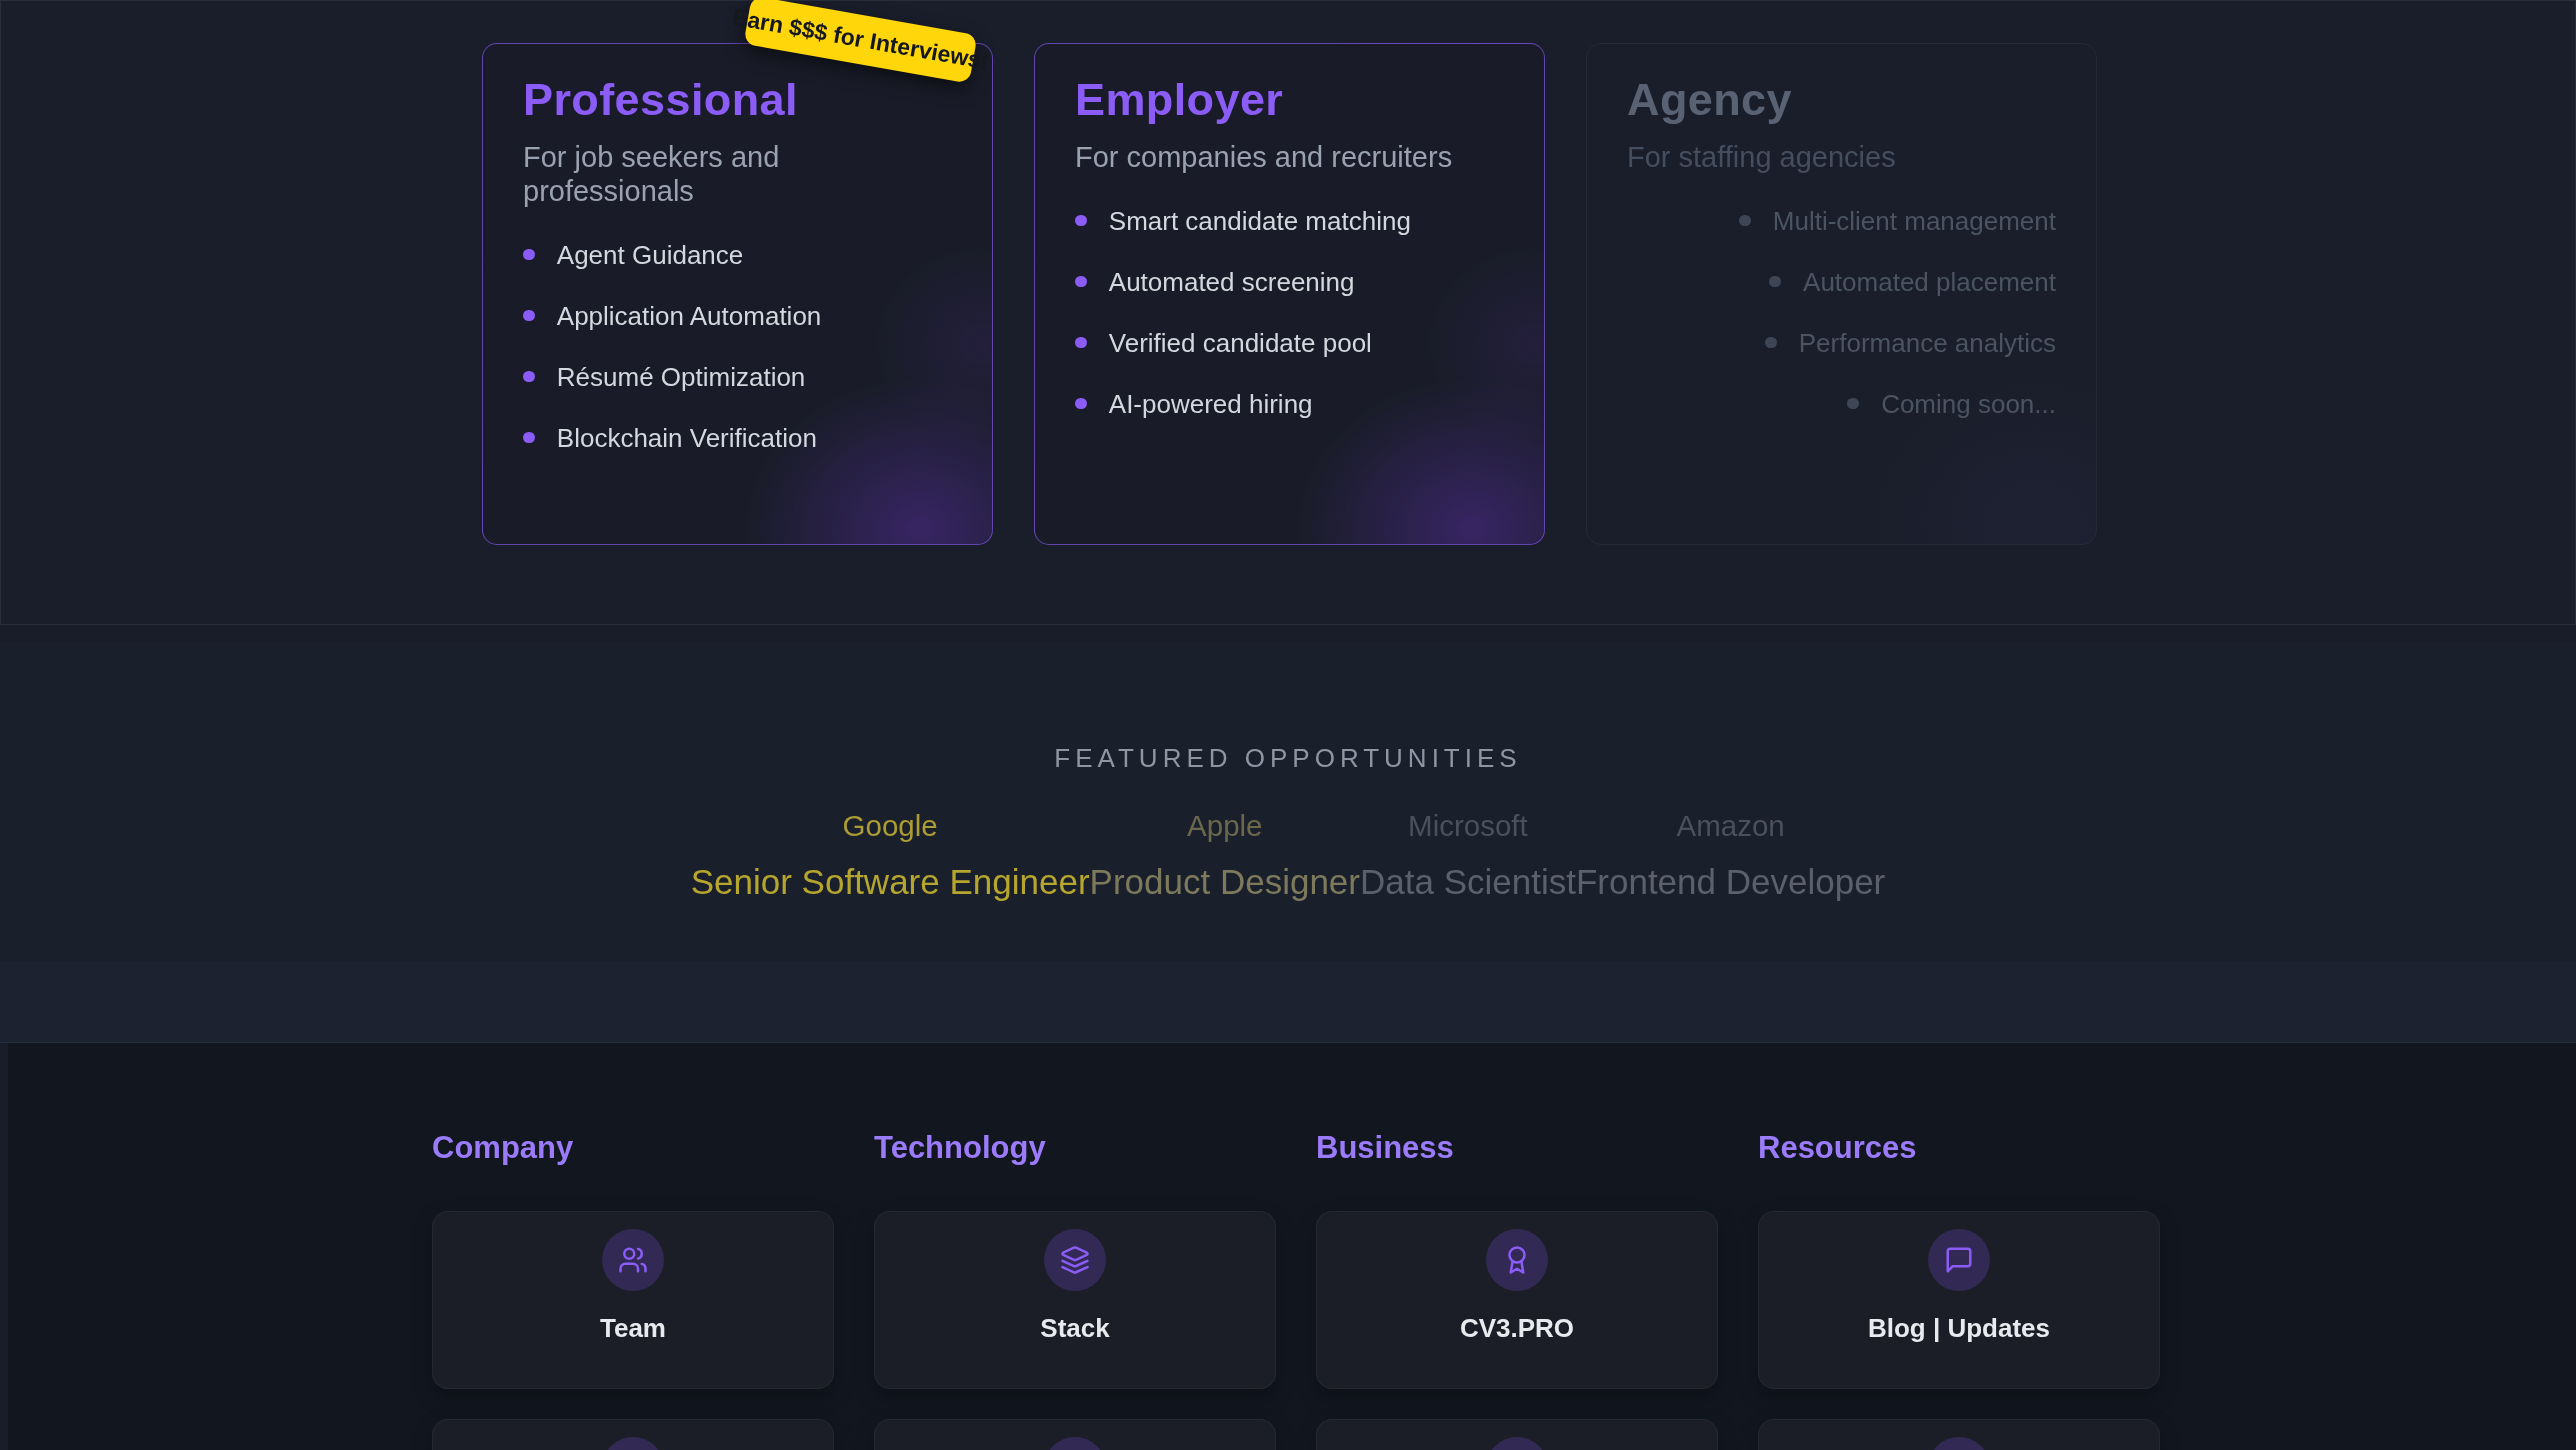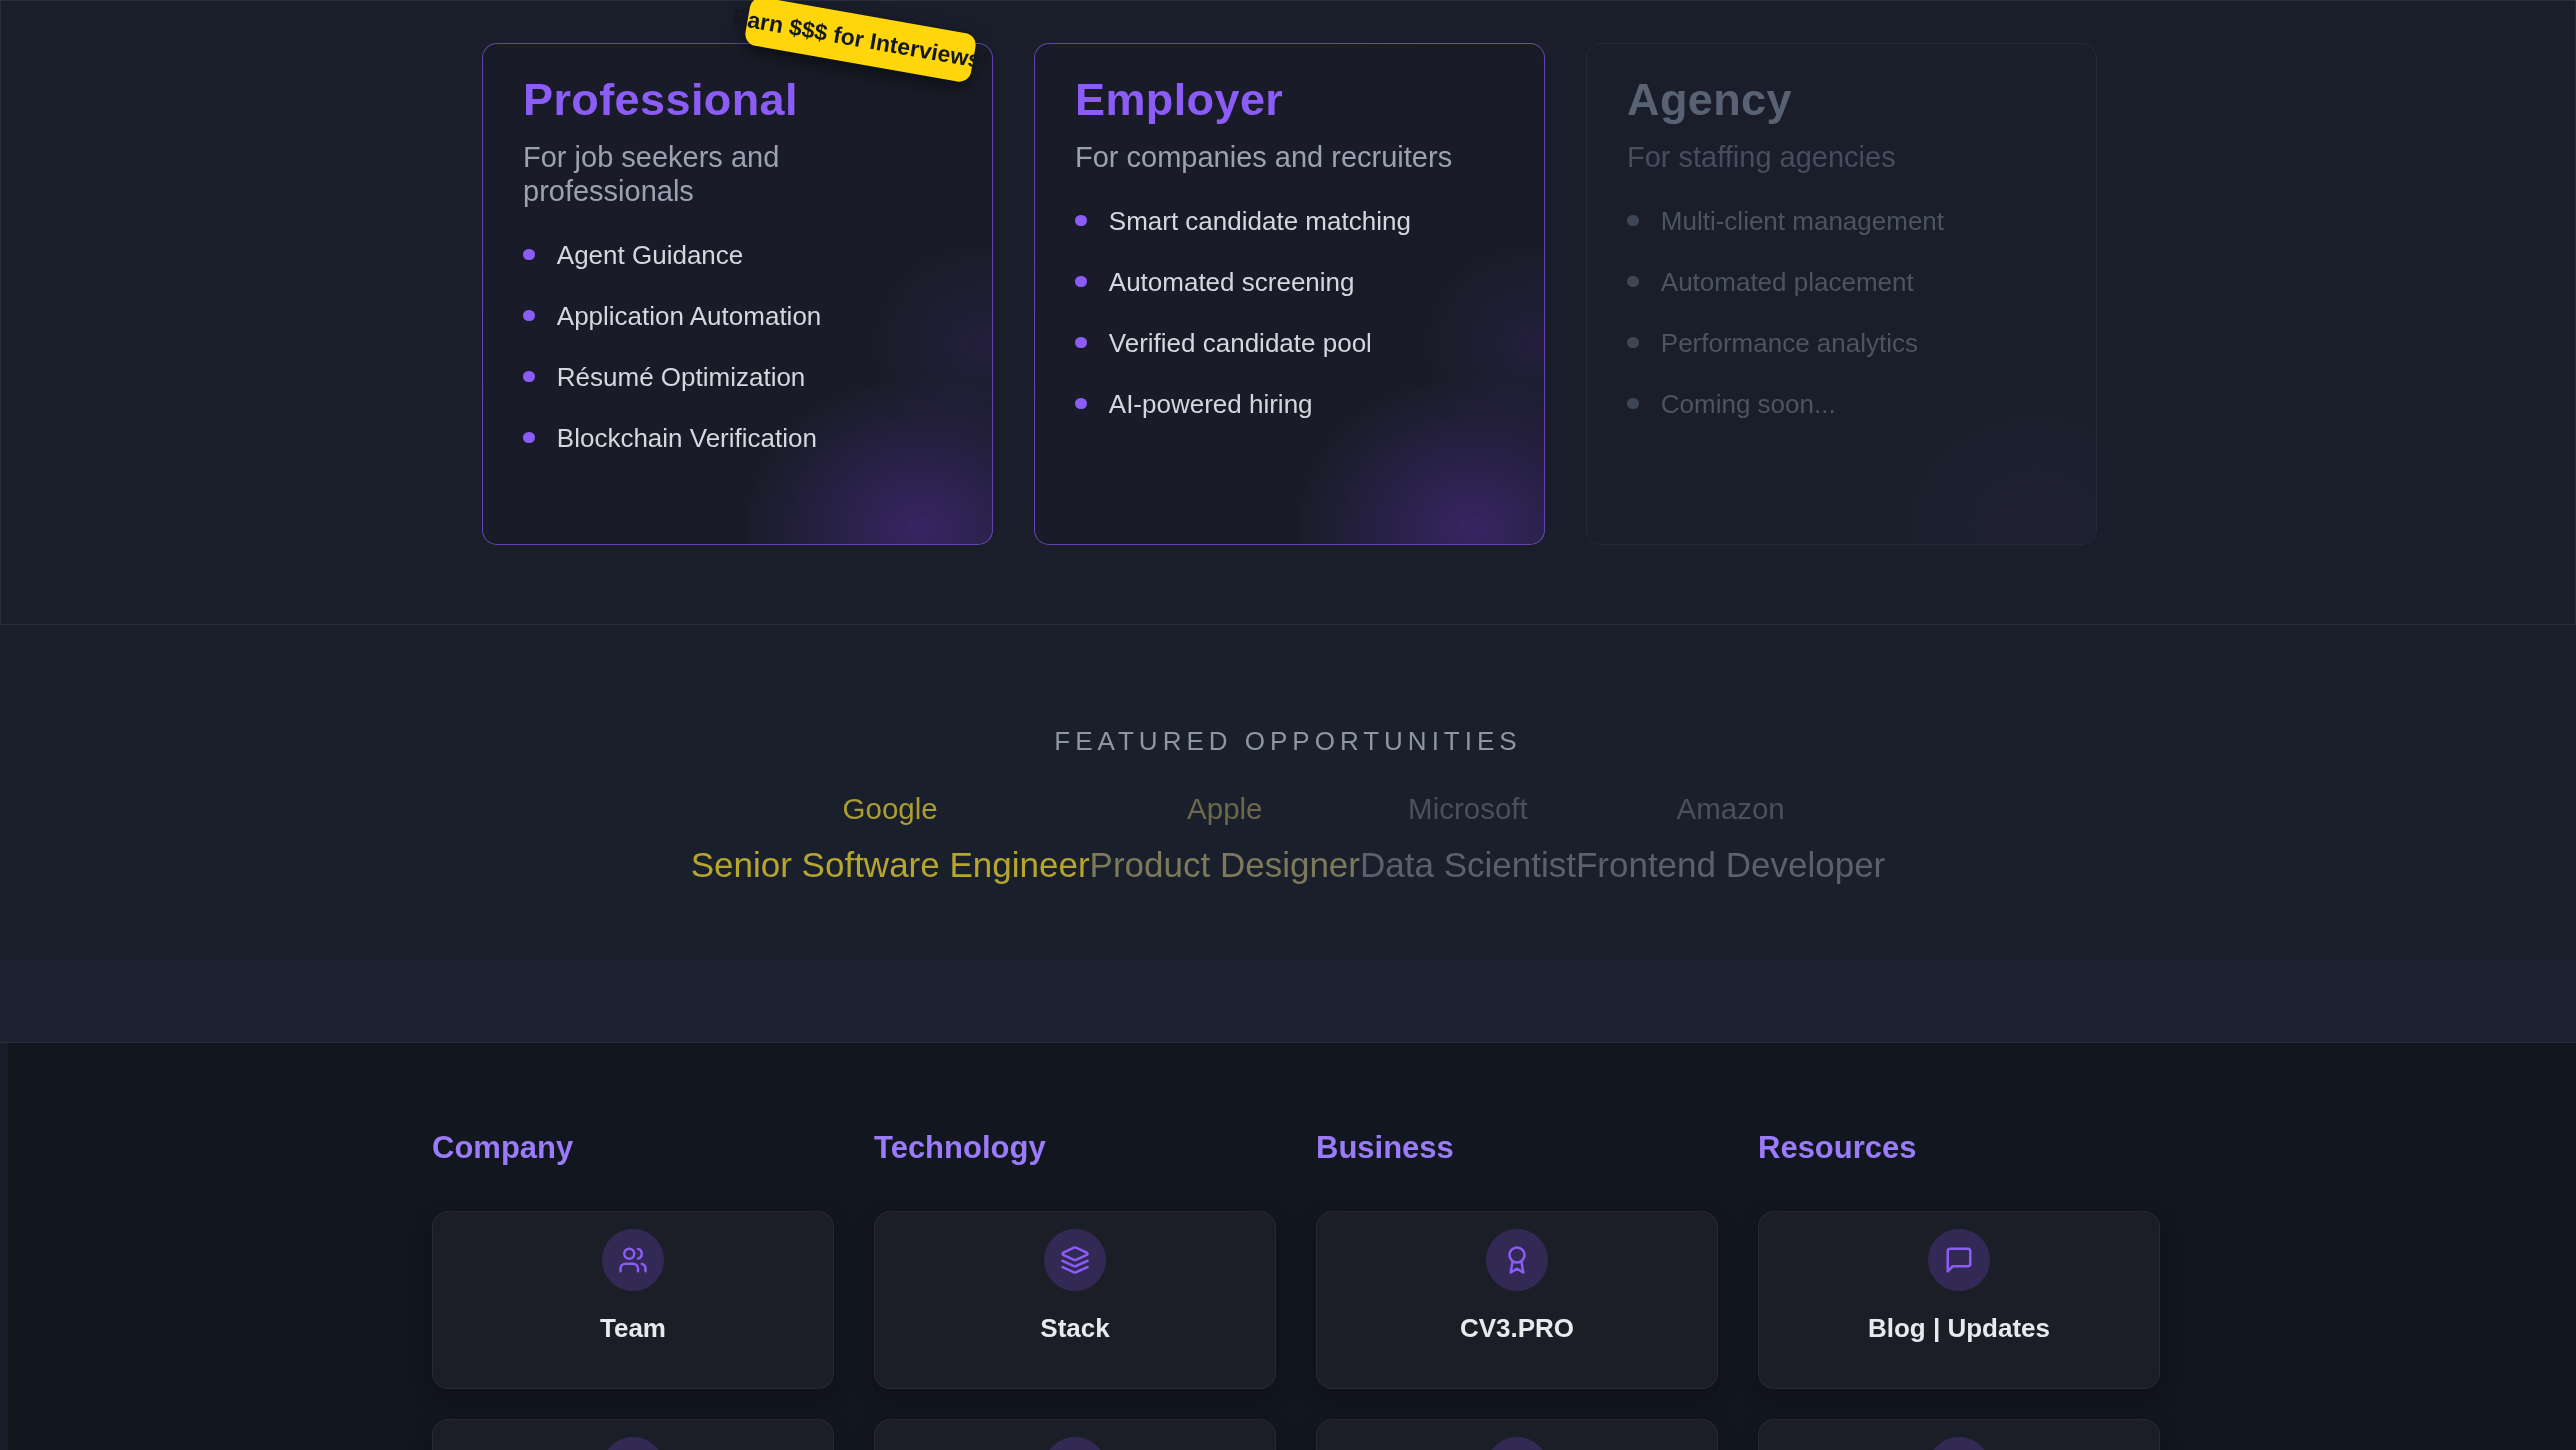--- a/index.html
+++ b/index.html
@@ -34,35 +34,35 @@
         background:
           radial-gradient(45% 40% at 88% 96%, rgba(90,70,160,.08), rgba(90,70,160,0) 72%),
           #1a1e2a;}
   .plan-title{margin:0;font-size:45px;line-height:52px;font-weight:bold;color:var(--accent);letter-spacing:0.4px;}
   .card.agency .plan-title{color:var(--titleDim);}
   .plan-sub{margin:13.5px 0 0;font-size:29px;line-height:34px;color:var(--textMuted);}
   .card.agency .plan-sub{color:var(--agencySub);}
   .features{list-style:none;margin:34px 0 0;padding:0;}
   .features li{display:flex;align-items:center;gap:22px;font-size:26px;line-height:26px;
         color:var(--textBody);margin-bottom:35px;}
-  .card.agency .features li{color:var(--agencyItem);}
+  .card.agency .features li{color:var(--agencyItem);justify-content:flex-end;}
   .dot{width:11.8px;height:11.8px;border-radius:50%;background:var(--accent);flex:none;}
   .card.agency .dot{background:var(--agencyDot);}
   .promo-badge{position:absolute;top:-29px;left:263px;width:229px;height:49px;
         background:var(--badgeBg);color:var(--badgeText);font-size:23px;font-weight:bold;
         display:flex;align-items:center;justify-content:center;border-radius:11.8px;
         transform:rotate(10deg);box-shadow:0 6.7px 18.5px rgba(0,0,0,.5);z-index:3;white-space:nowrap;}
 
   
   .divider{position:absolute;left:0;width:2576px;height:0.8px;background:var(--border);}
   .d1{top:624px;} .d2{top:961px;} .d3{top:1042px;}
   .band{position:absolute;left:0;top:961px;width:2576px;height:81px;background:var(--bandBg);}
 
   
-  .featured{position:absolute;left:0;top:625px;width:2576px;height:336px;
+  .featured{position:absolute;left:0;top:642px;width:2576px;height:336px;
         background:var(--featuredBg);text-align:center;}
   .featured-heading{margin:0;padding-top:101px;font-size:26px;font-weight:normal;
         letter-spacing:5px;color:var(--featuredHeading);}
   .jobs{margin-top:35px;display:flex;justify-content:center;align-items:flex-start;}
   .job{text-align:center;}
   .job .company{font-size:29.5px;line-height:34px;}
   .job .role{font-size:35px;line-height:39px;margin-top:19px;white-space:nowrap;}
   .job.s-active .company{color:var(--jobActiveCompany);}
   .job.s-active .role{color:var(--jobActiveRole);}
   .job.s-fade .company{color:var(--jobFadeCompany);}

